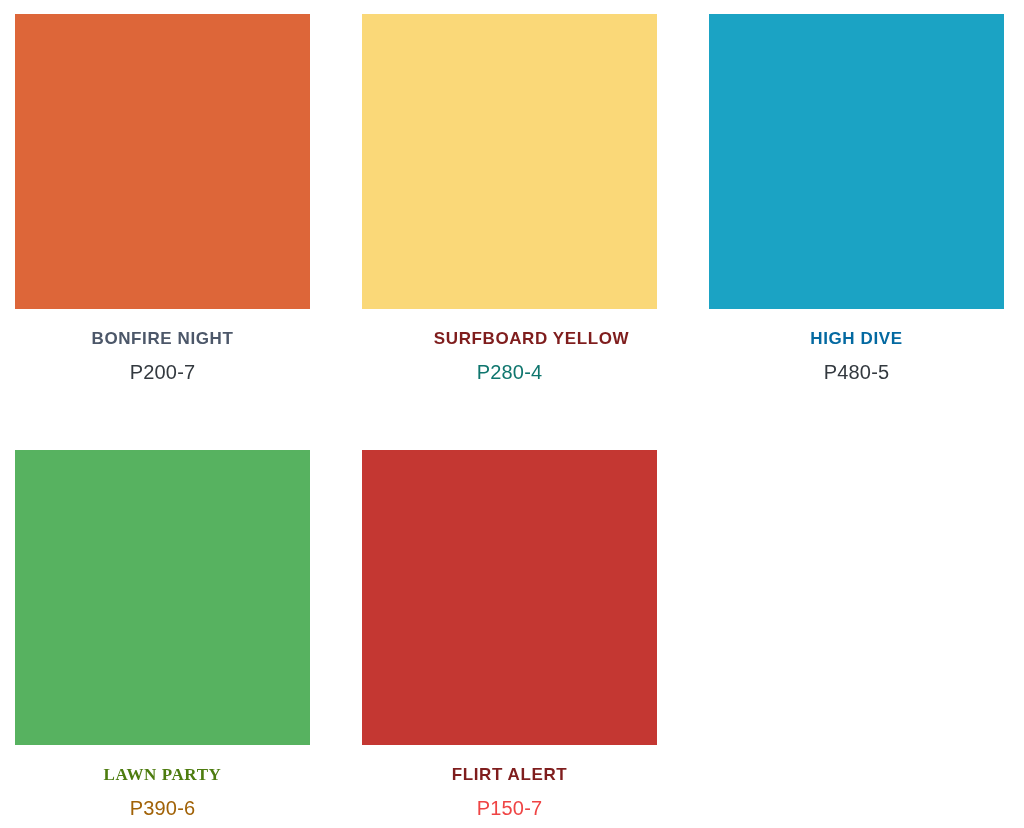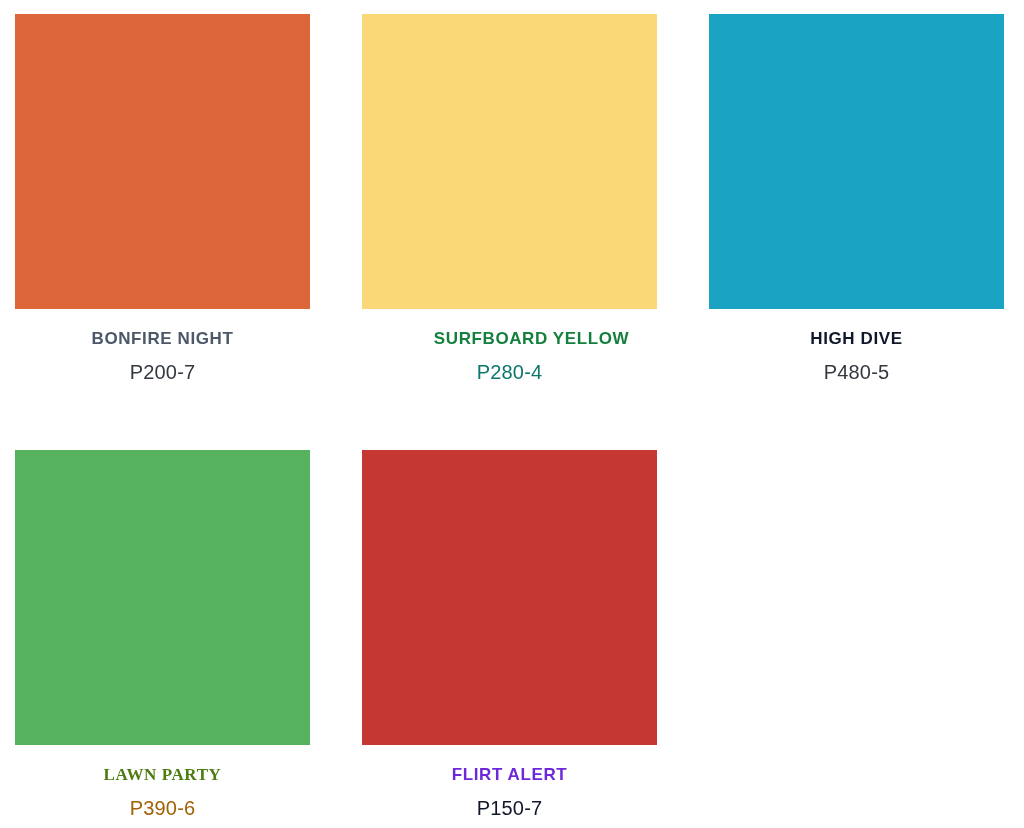--- a/index.html
+++ b/index.html
@@ -79,43 +79,43 @@
     <div class="swatch-chip" style="background-color: rgb(221, 102, 57);"></div>
     <div class="swatch-caption">
       <div class="swatch-name" style="color: rgb(76, 87, 105);">BONFIRE NIGHT</div>
       <div class="swatch-code" style="color: rgb(51, 57, 63);">P200-7</div>
     </div>
   </div>
 
   <div class="swatch-cell">
     <div class="swatch-chip" style="background-color: rgb(250, 216, 120);"></div>
     <div class="swatch-caption">
-      <div class="swatch-name" style="color: #15803d; margin-left: 44px;">SURFBOARD YELLOW</div>
+      <div class="swatch-name" style="color: #7f1d1d; margin-left: 44px;">SURFBOARD YELLOW</div>
       <div class="swatch-code" style="color: #0f766e;">P280-4</div>
     </div>
   </div>
 
   <div class="swatch-cell">
     <div class="swatch-chip" style="background-color: rgb(27, 163, 196);"></div>
     <div class="swatch-caption">
-      <div class="swatch-name" style="color: #0f172a;">HIGH DIVE</div>
+      <div class="swatch-name" style="color: #0369a1;">HIGH DIVE</div>
       <div class="swatch-code" style="color: rgb(51, 57, 63); text-align: center;">P480-5</div>
     </div>
   </div>
 
 
   <div class="swatch-cell">
     <div class="swatch-chip" style="background-color: rgb(87, 178, 96);"></div>
     <div class="swatch-caption">
       <div class="swatch-name" style="color: #4d7c0f; font-family: Liberation Serif, serif;">LAWN PARTY</div>
       <div class="swatch-code" style="color: #a16207;">P390-6</div>
     </div>
   </div>
 
   <div class="swatch-cell">
     <div class="swatch-chip" style="background-color: rgb(196, 55, 50);"></div>
     <div class="swatch-caption">
-      <div class="swatch-name" style="color: #6d28d9;">FLIRT ALERT</div>
-      <div class="swatch-code" style="color: #0f172a;">P150-7</div>
+      <div class="swatch-name" style="color: #7f1d1d;">FLIRT ALERT</div>
+      <div class="swatch-code" style="color: #ef4444;">P150-7</div>
     </div>
   </div>
 
 </div>
 
 </body></html>

